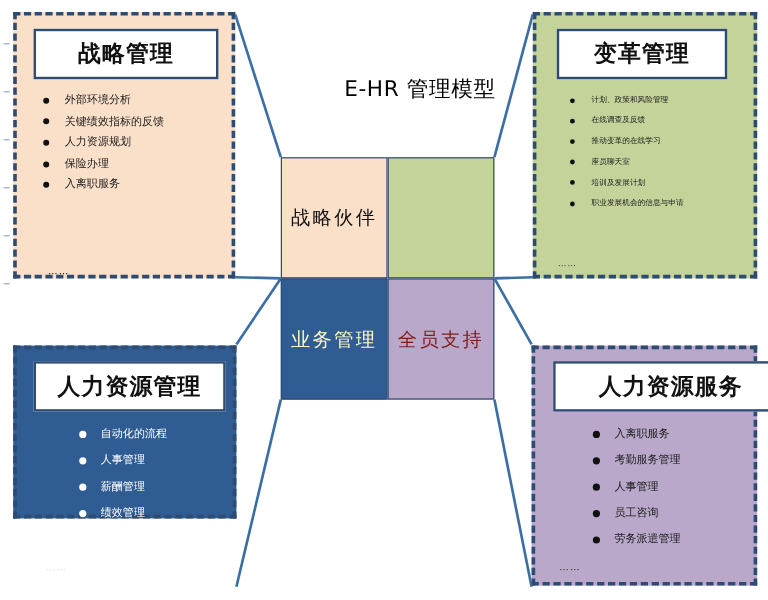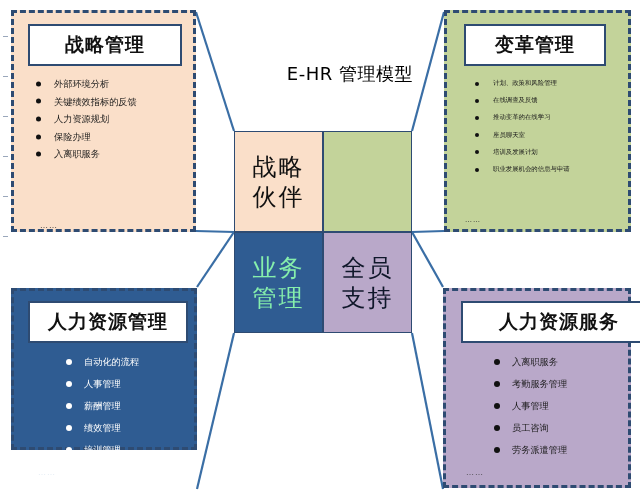--- a/index.html
+++ b/index.html
@@ -59,21 +59,21 @@
   #panel-strategy .bullets{left:22px;top:62px;width:160px;font-size:9.2px;line-height:17.6px;color:#1a1a1a;}
   #panel-strategy .bullets li .dot{background:#111111;}
   #panel-strategy .ellipsis{left:26px;top:208px;font-size:8px;color:#222;}
 
   #panel-change{left:444px;top:10px;width:187px;height:222px;background:#c3d39a;}
   #panel-change .panel-title{left:17px;top:11px;width:142px;height:42px;font-size:19px;}
   #panel-change .bullets{left:28px;top:62px;width:160px;font-size:6.4px;line-height:17.2px;color:#1a1a1a;}
   #panel-change .bullets li .dot{background:#111111;width:4px;height:4px;}
   #panel-change .ellipsis{left:18px;top:203px;font-size:7px;color:#333;}
 
-  #panel-hrm{left:11px;top:288px;width:186px;height:162px;background:#2f5c92;}
+  #panel-hrm{left:11px;top:288px;width:186px;height:144px;background:#2f5c92;}
   #panel-hrm .panel-title{left:14px;top:10px;width:160px;height:42px;font-size:19px;}
   #panel-hrm .bullets{left:52px;top:60px;width:150px;font-size:9.2px;line-height:22px;color:#ffffff;}
   #panel-hrm .bullets li .dot{background:#ffffff;width:6px;height:6px;}
   #panel-hrm .ellipsis{left:24px;top:177px;font-size:8px;color:#dfe8f2;}
 
   #panel-hrs{left:443px;top:288px;width:188px;height:200px;background:#b9a8c9;}
   #panel-hrs .panel-title{left:15px;top:10px;width:196px;height:42px;font-size:19px;}
   #panel-hrs .bullets{left:48px;top:60px;width:150px;font-size:9.2px;line-height:22px;color:#1a1a1a;}
   #panel-hrs .bullets li .dot{background:#111111;width:6px;height:6px;}
   #panel-hrs .ellipsis{left:20px;top:177px;font-size:8px;color:#3a3a3a;}
@@ -81,32 +81,32 @@
   
   #matrix{
     position:absolute;left:234px;top:131px;width:178px;height:202px;
     display:grid;
     grid-template-columns:1fr 1fr;
     grid-template-rows:1fr 1fr;
   }
   .cell{
     box-sizing:border-box;
     border:1px solid #2e4b72;
-    display:flex;flex-direction:column;
+    display:flex;flex-direction:row;
     align-items:center;justify-content:center;
     font-family:"DejaVu Serif","Liberation Serif",serif;
-    font-size:24px;
+    font-size:16px;
     line-height:1.25;
     letter-spacing:2px;
   }
   .cell span{display:block;}
   #cell-sp{background:#fadfc9;color:#111111;}
   #cell-cd{background:#c3d39a;color:#111111;}
-  #cell-bm{background:#2f5c92;color:#86efac;}
-  #cell-es{background:#b9a8c9;color:#0f172a;}
+  #cell-bm{background:#2f5c92;color:#fef9c3;}
+  #cell-es{background:#b9a8c9;color:#7f1d1d;}
 
   
   #heading{
     position:absolute;left:243px;top:62px;width:170px;
     text-align:right;
     font-family:"DejaVu Sans","Liberation Sans",sans-serif;
     font-size:18px;color:#000000;letter-spacing:0.5px;white-space:nowrap;
   }
 
   

